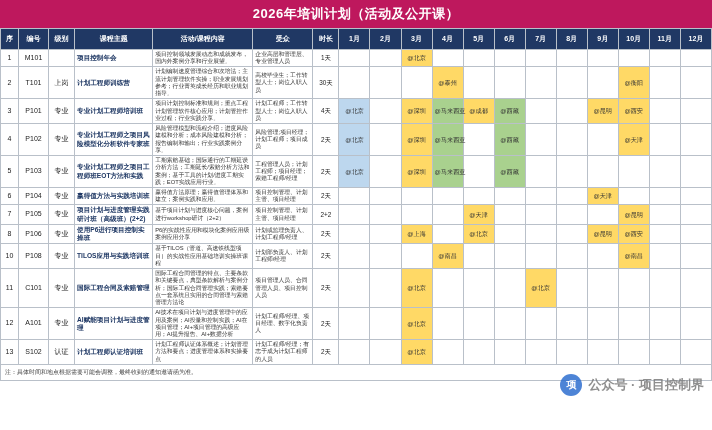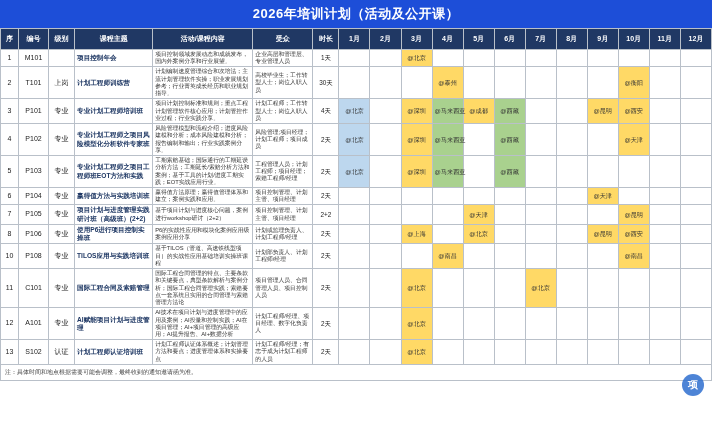--- a/index.html
+++ b/index.html
@@ -5,21 +5,21 @@
   html,body{margin:0;padding:0;}
   body{
     width:712px;height:430px;overflow:hidden;
     background:#ffffff;
     font-family:"Liberation Sans", sans-serif;
     font-size:7px;
     color:#222;
   }
   .wrap{width:712px;height:430px;position:relative;}
   .title-bar{
-    height:28px;background:#1d4ed8;color:#fff;
+    height:28px;background:#be185d;color:#fff;
     display:flex;align-items:center;justify-content:center;
     font-size:13px;font-weight:bold;letter-spacing:.5px;
   }
   table{border-collapse:collapse;width:712px;table-layout:fixed;}
   th,td{
     border:1px solid #b9c0c9;
     vertical-align:middle;
     padding:1px 2px;
     font-size:6.3px;
     line-height:1.25;
@@ -365,15 +365,16 @@
           <td class="cell-city m-none"></td>
           <td class="cell-city m-none"></td>
         </tr>
       </tbody>
   </table>
 
   <div class="footnote">注：具体时间和地点根据需要可能会调整，最终收到的通知邀请函为准。</div>
 
   <div class="wm">
     <span class="logo">项</span>
+    <span>公众号 · 项目控制界</span>
   </div>
 
 </div>
 
 </body></html>

